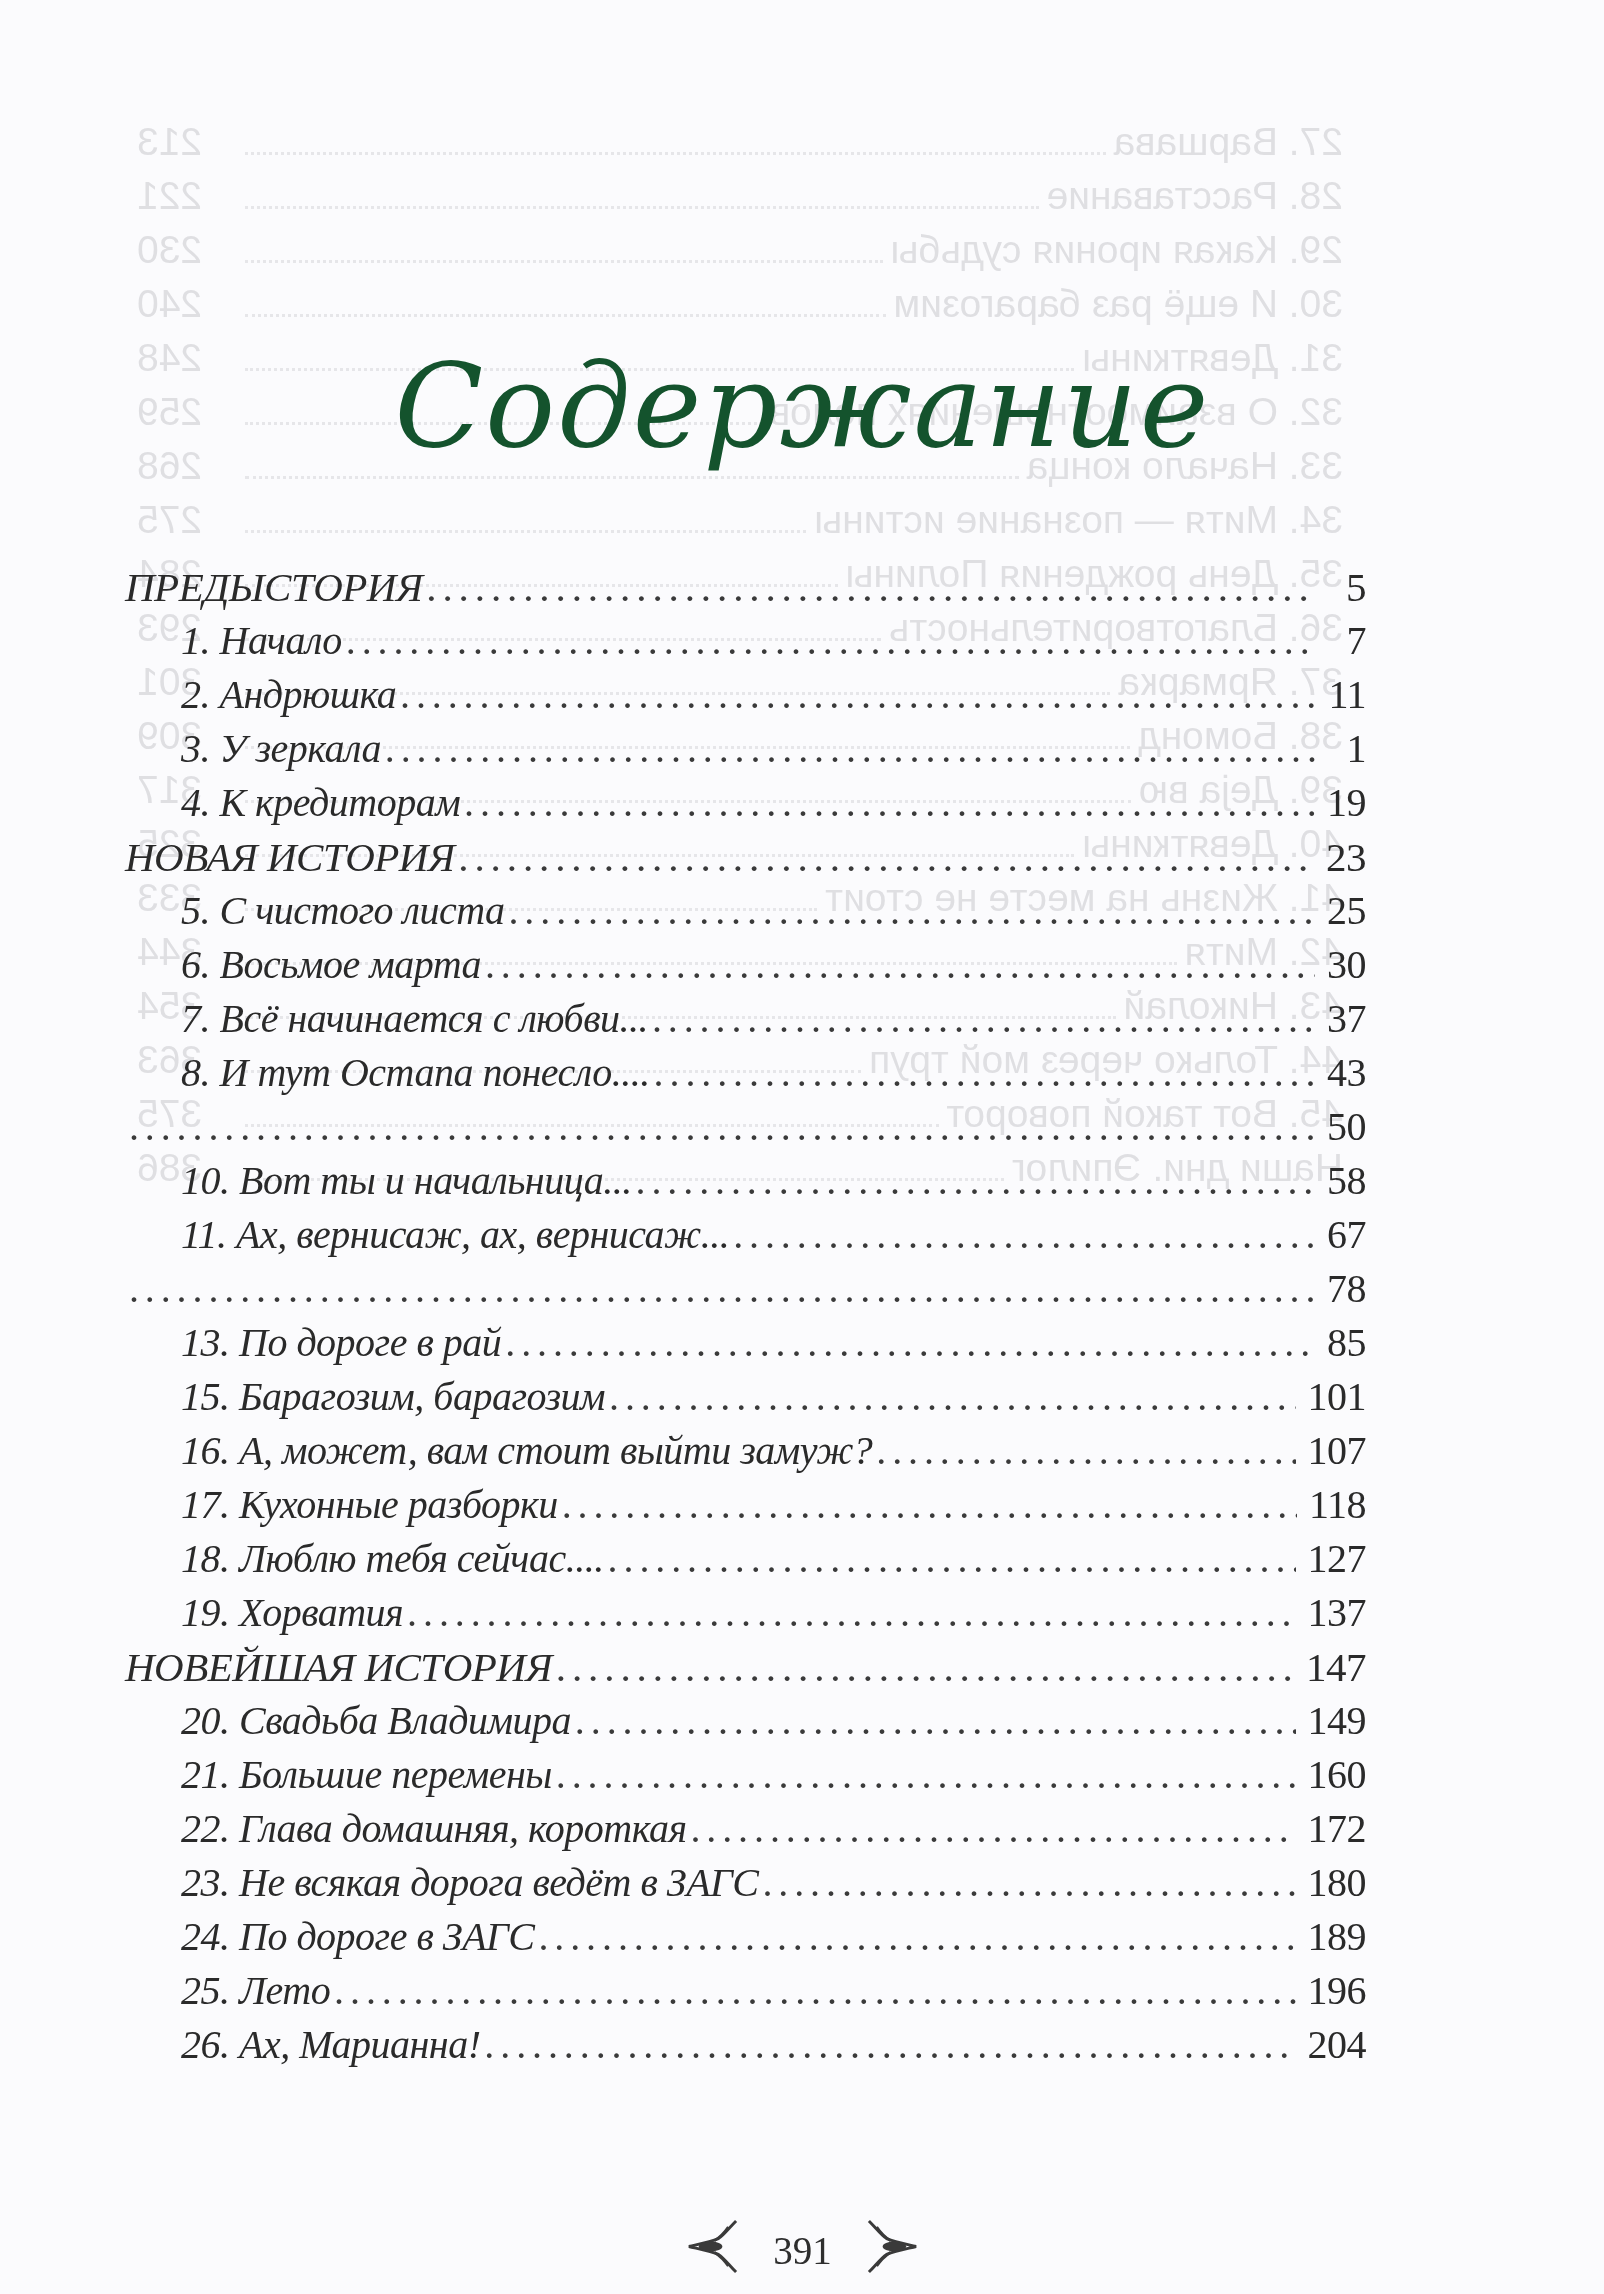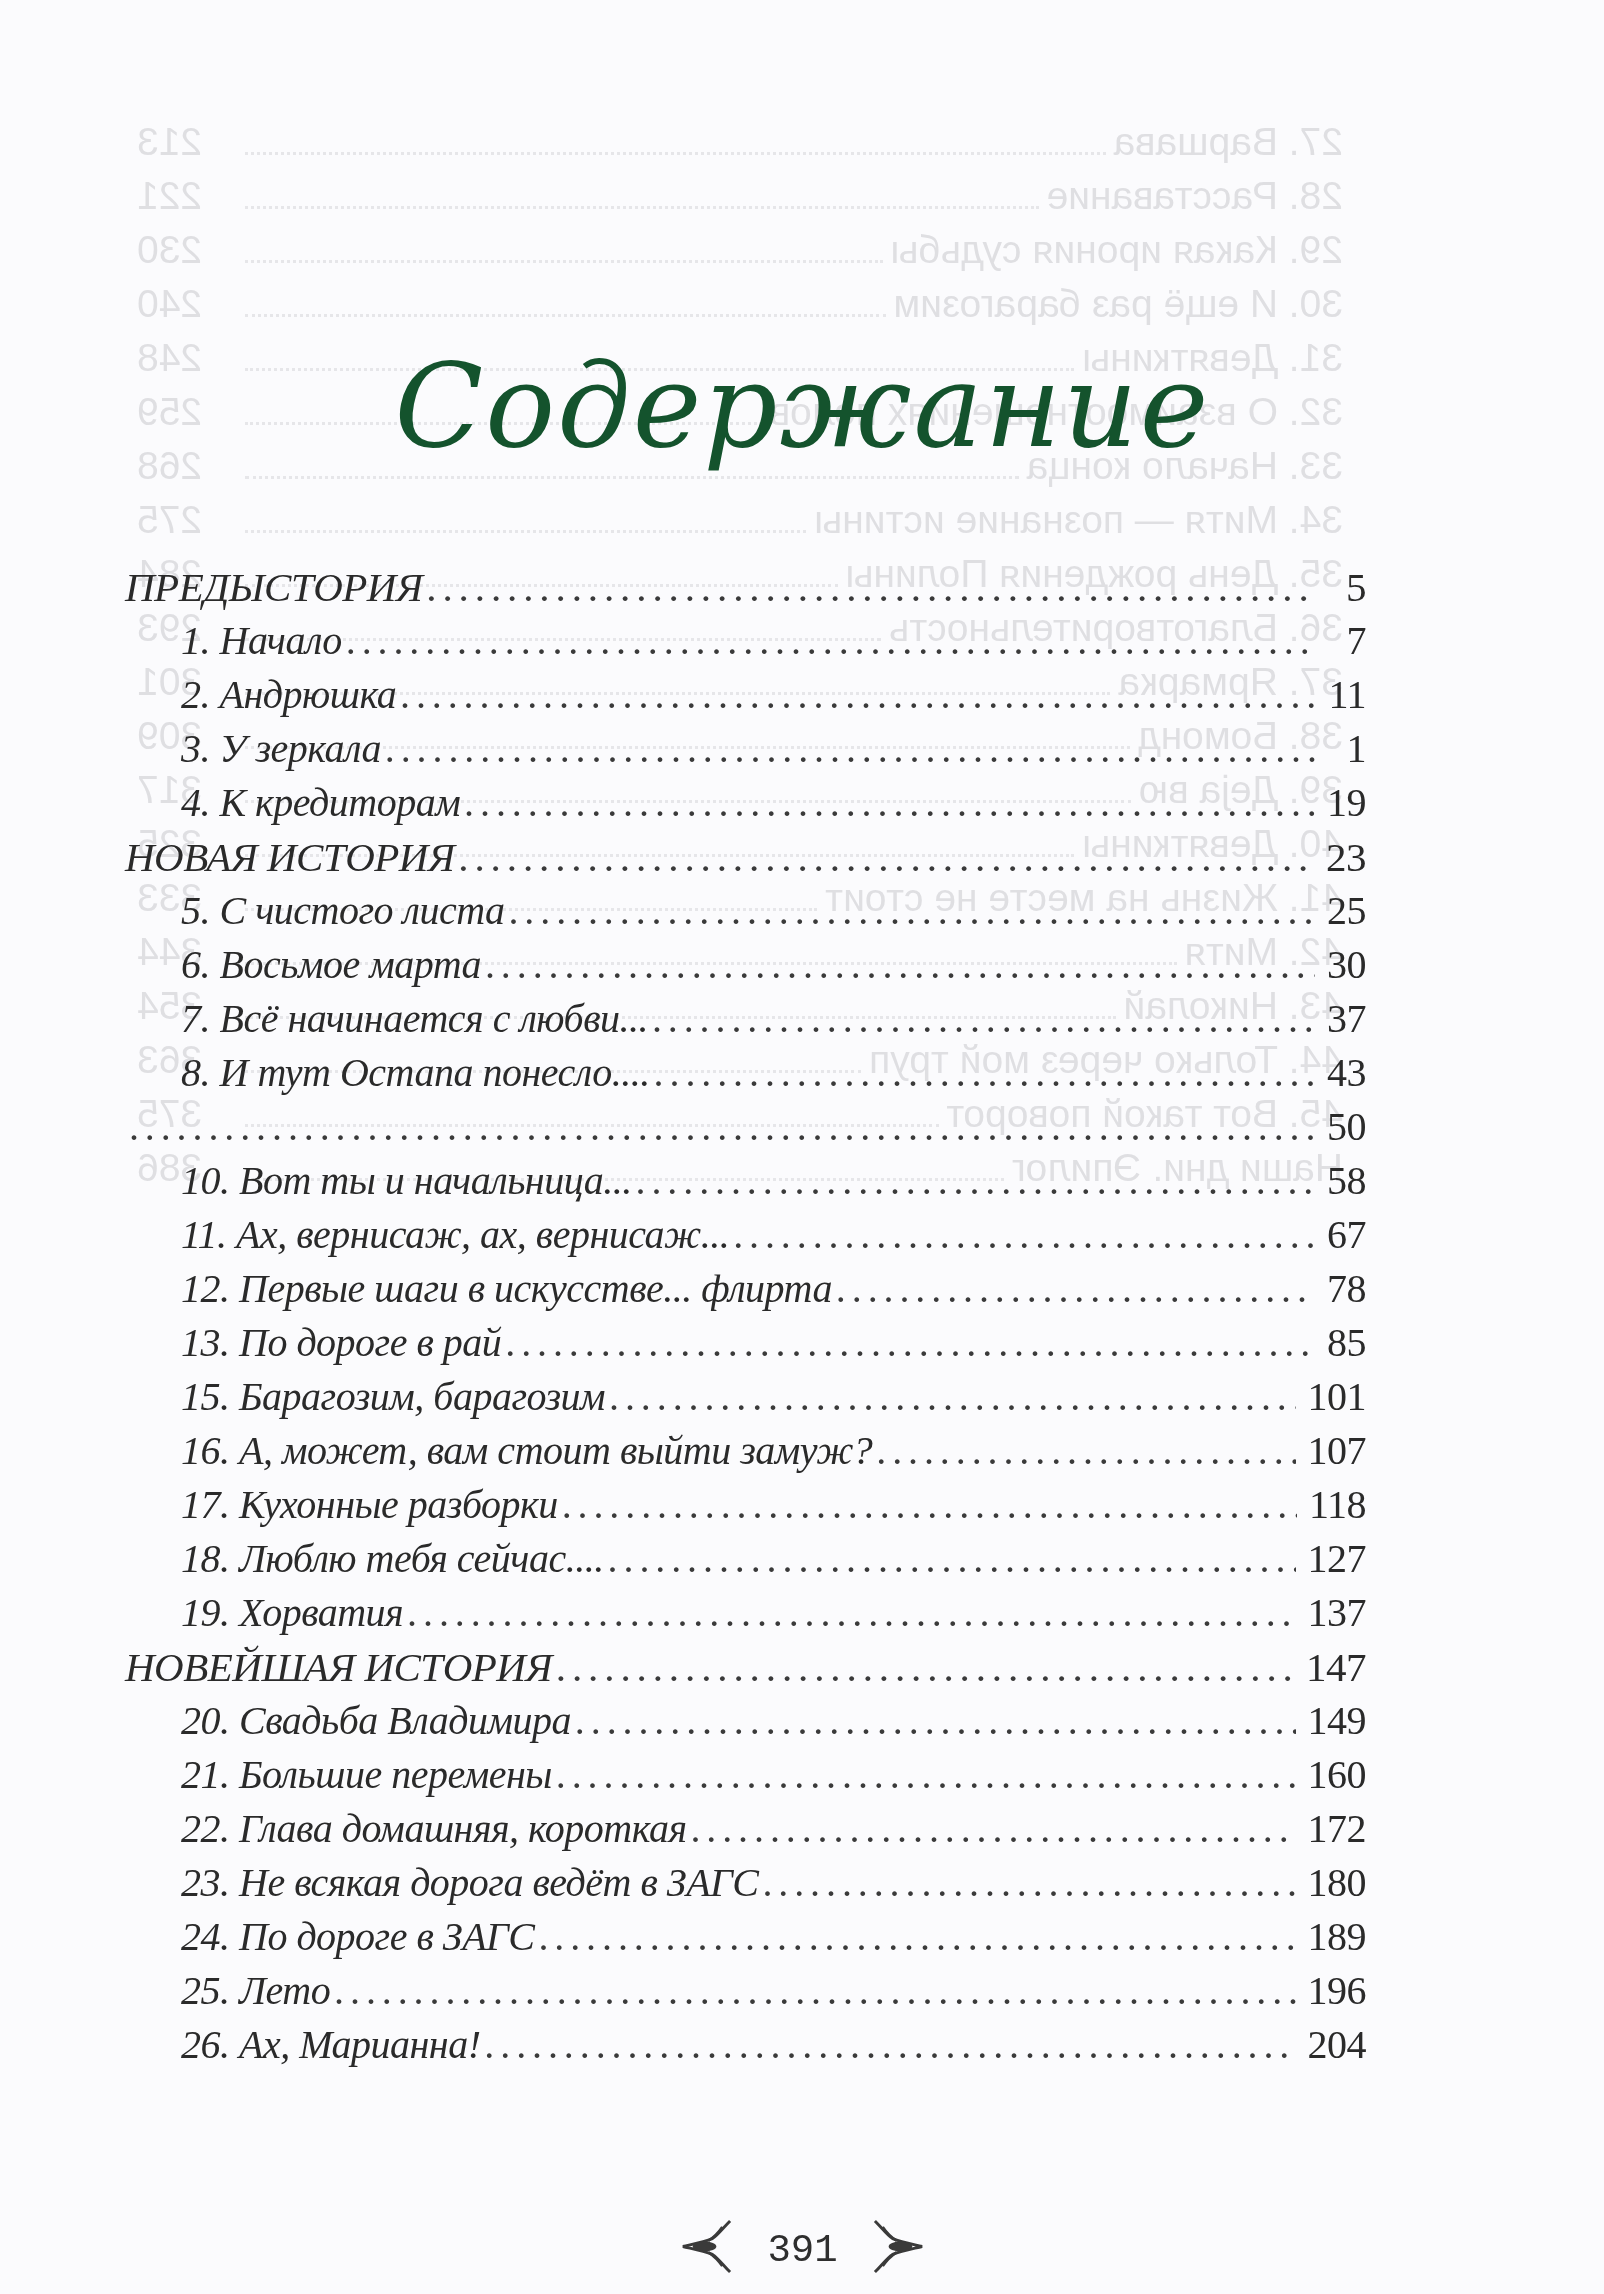--- a/index.html
+++ b/index.html
@@ -54,21 +54,21 @@
   }
   .dots::before {
     content: "........................................................................................................................................";
   }
   .pg { white-space: nowrap; text-align: right; min-width: 39px; }
 
   .footer {
     position: absolute; top: 2217px; left: 0; width: 1605px;
     display: flex; justify-content: center; align-items: center; gap: 33px;
   }
-  .footer .num { font-size: 39px; color: #2e2e2e; font-family: Liberation Mono, monospace; margin-top: 8px; }
+  .footer .num { font-size: 39px; color: #2e2e2e; font-family: Liberation Serif, serif; margin-top: 8px; }
   .orn { width: 55px; height: 59px; }
 </style>
 </head>
 <body>
 
 <div class="page">
 
   <div class="ghost" id="ghost">
       <div class="g-row">
         <span class="g-title">27. Варшава</span>
@@ -233,21 +233,20 @@
         <span class="label">10. Вот ты и начальница...</span>
         <span class="dots"></span>
         <span class="pg">58</span>
       </div>
       <div class="row chapter">
         <span class="label">11. Ах, вернисаж, ах, вернисаж...</span>
         <span class="dots"></span>
         <span class="pg">67</span>
       </div>
       <div class="row chapter">
-        <span class="label">12. Первые шаги в искусстве... флирта</span>
         <span class="dots"></span>
         <span class="pg">78</span>
       </div>
       <div class="row chapter">
         <span class="label">13. По дороге в рай</span>
         <span class="dots"></span>
         <span class="pg">85</span>
       </div>
       <div class="row chapter">
         <span class="label">15. Барагозим, барагозим</span>

